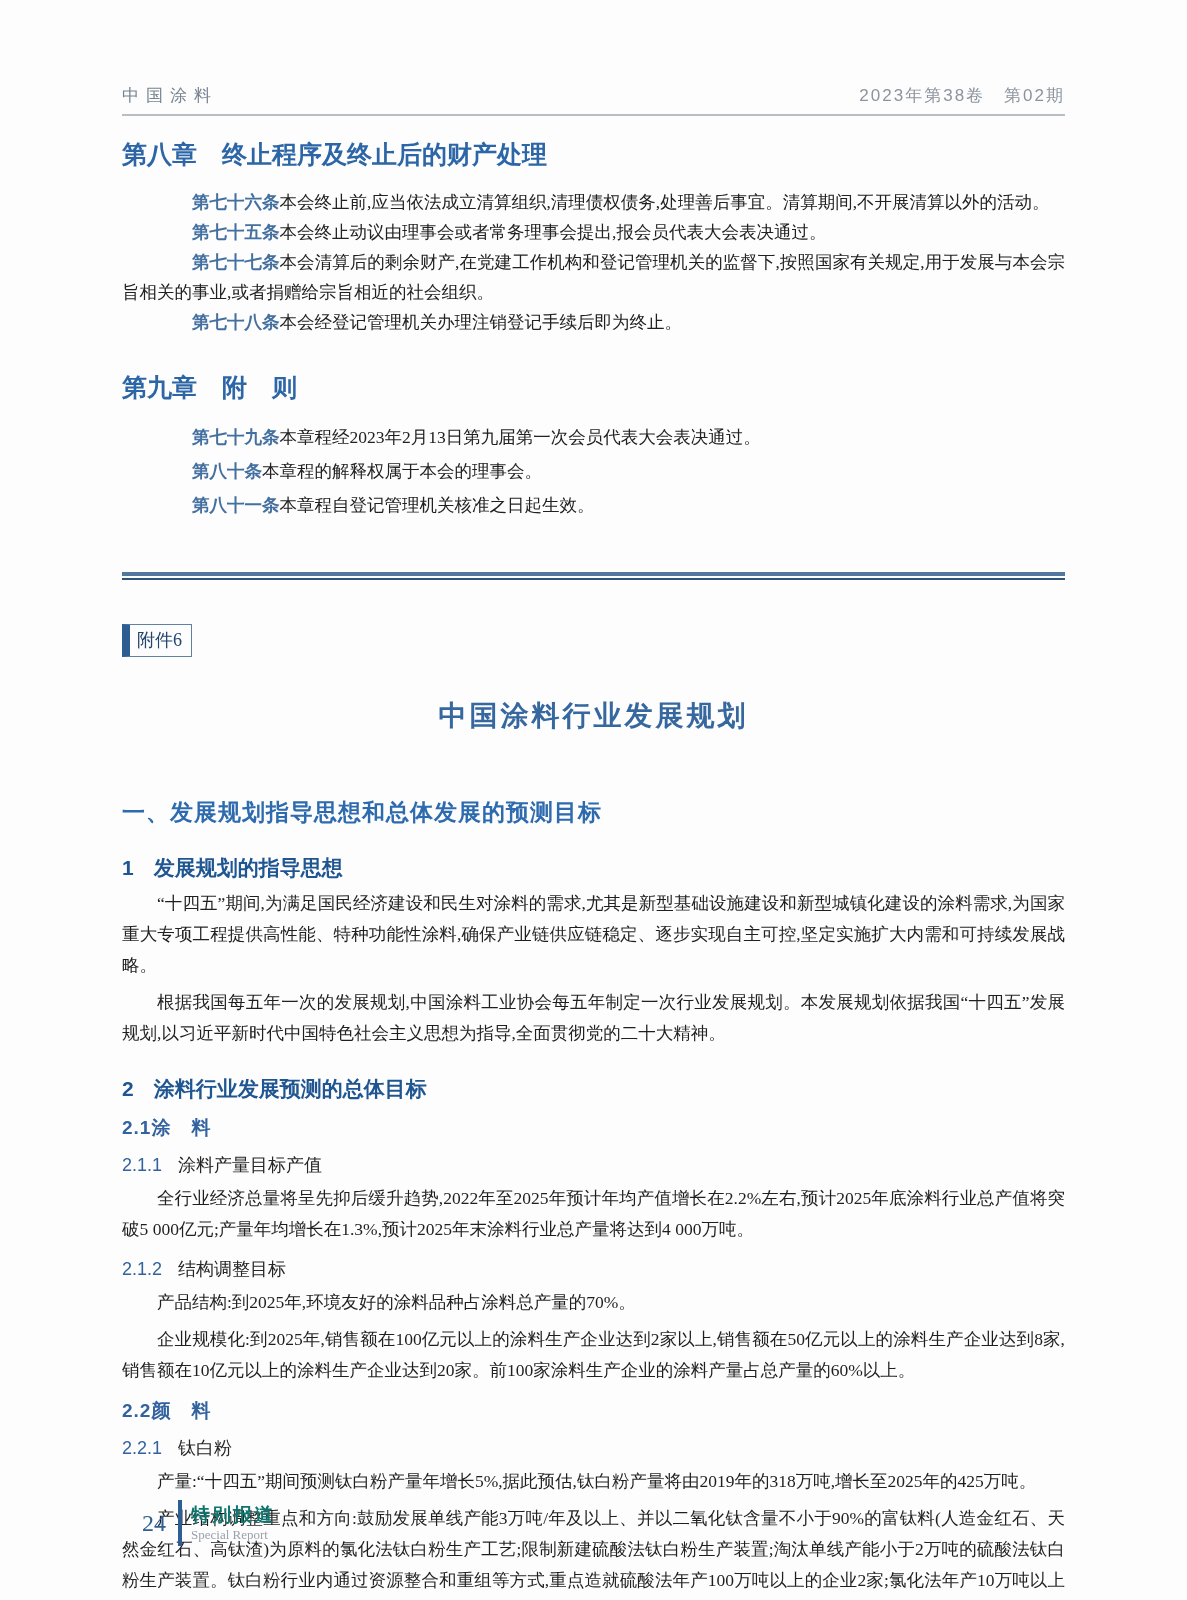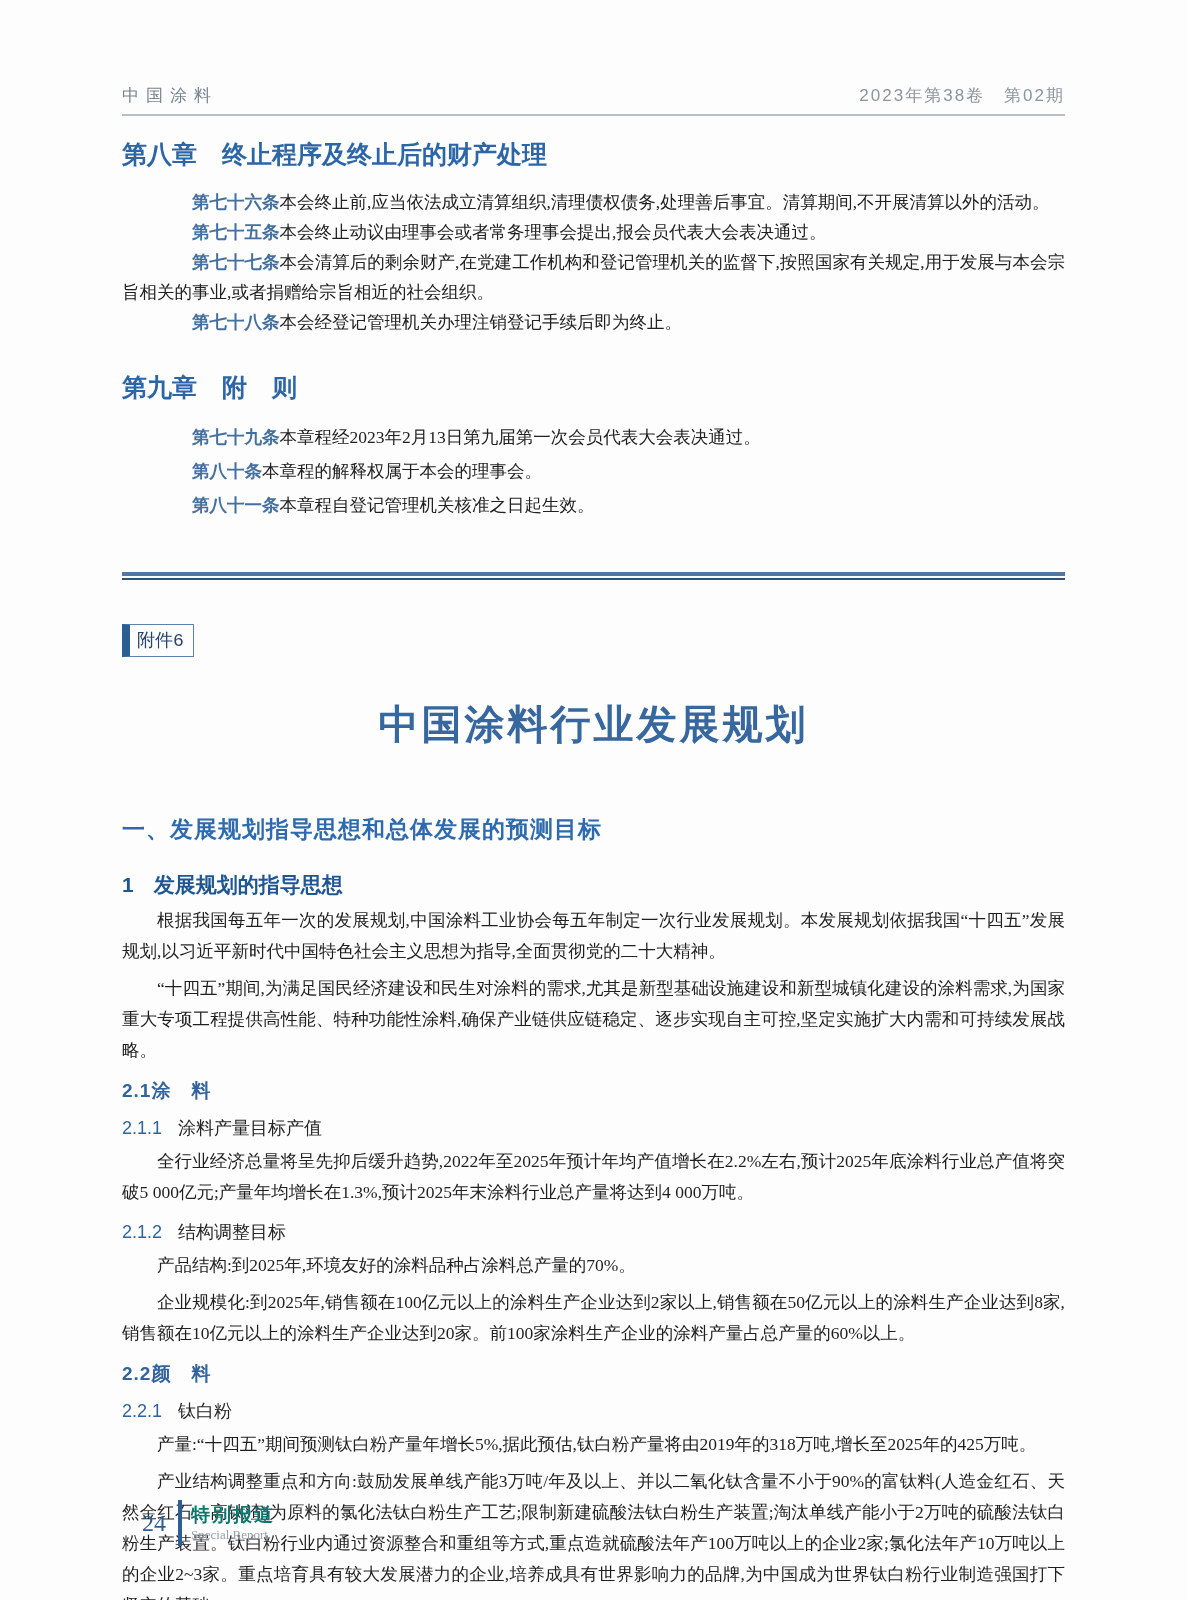--- a/index.html
+++ b/index.html
@@ -56,32 +56,32 @@
   .double-rule .gap { height:2px; background:transparent; }
   .double-rule .bot { height:2px; background:#2f547b; }
 
   
   .badge {
     margin-top:44px;
     display:inline-block;
     border:1px solid #5d82a6;
     border-left:8px solid #2d5e92;
     padding:3px 9px 4px 7px;
-    font-family:Liberation Mono, monospace;
+    font-family:Liberation Serif, serif;
     font-size:18px;
     color:#23446d;
   }
 
   
   .doc-title {
     margin-top:40px;
     text-align:center;
     font-family:"Liberation Sans","DejaVu Sans",sans-serif;
     font-weight:bold;
-    font-size:40px;
+    font-size:28px;
     letter-spacing:3px;
     color:#36689f;
   }
   .sec-heading {
     margin-top:62px;
     font-family:"Liberation Sans","DejaVu Sans",sans-serif;
     font-weight:bold;
     font-size:23px;
     color:#2d6bae;
     letter-spacing:1px;
@@ -200,23 +200,26 @@
     <span class="badge">附件6</span>
   </div>
 
   <div class="doc-title">中国涂料行业发展规划</div>
 
   <div class="sec-heading">一、发展规划指导思想和总体发展的预测目标</div>
 
   <div class="h-num">
     <span class="num">1</span><span>发展规划的指导思想</span>
   </div>
+  <p class="para">“十四五”期间,为满足国民经济建设和民生对涂料的需求,尤其是新型基础设施建设和新型城镇化建设的涂料需求,为国家重大专项工程提供高性能、特种功能性涂料,确保产业链供应链稳定、逐步实现自主可控,坚定实施扩大内需和可持续发展战略。</p>
   <p class="para">根据我国每五年一次的发展规划,中国涂料工业协会每五年制定一次行业发展规划。本发展规划依据我国“十四五”发展规划,以习近平新时代中国特色社会主义思想为指导,全面贯彻党的二十大精神。</p>
-  <p class="para">“十四五”期间,为满足国民经济建设和民生对涂料的需求,尤其是新型基础设施建设和新型城镇化建设的涂料需求,为国家重大专项工程提供高性能、特种功能性涂料,确保产业链供应链稳定、逐步实现自主可控,坚定实施扩大内需和可持续发展战略。</p>
-
+
+  <div class="h-num">
+    <span class="num">2</span><span>涂料行业发展预测的总体目标</span>
+  </div>
 
   <div class="h-sub">
     <span class="num">2.1</span><span>涂　料</span>
   </div>
 
   <div class="h-subsub">
     <span class="num">2.1.1</span><span>涂料产量目标产值</span>
   </div>
   <p class="para">全行业经济总量将呈先抑后缓升趋势,2022年至2025年预计年均产值增长在2.2%左右,预计2025年底涂料行业总产值将突破5 000亿元;产量年均增长在1.3%,预计2025年末涂料行业总产量将达到4 000万吨。</p>
 

